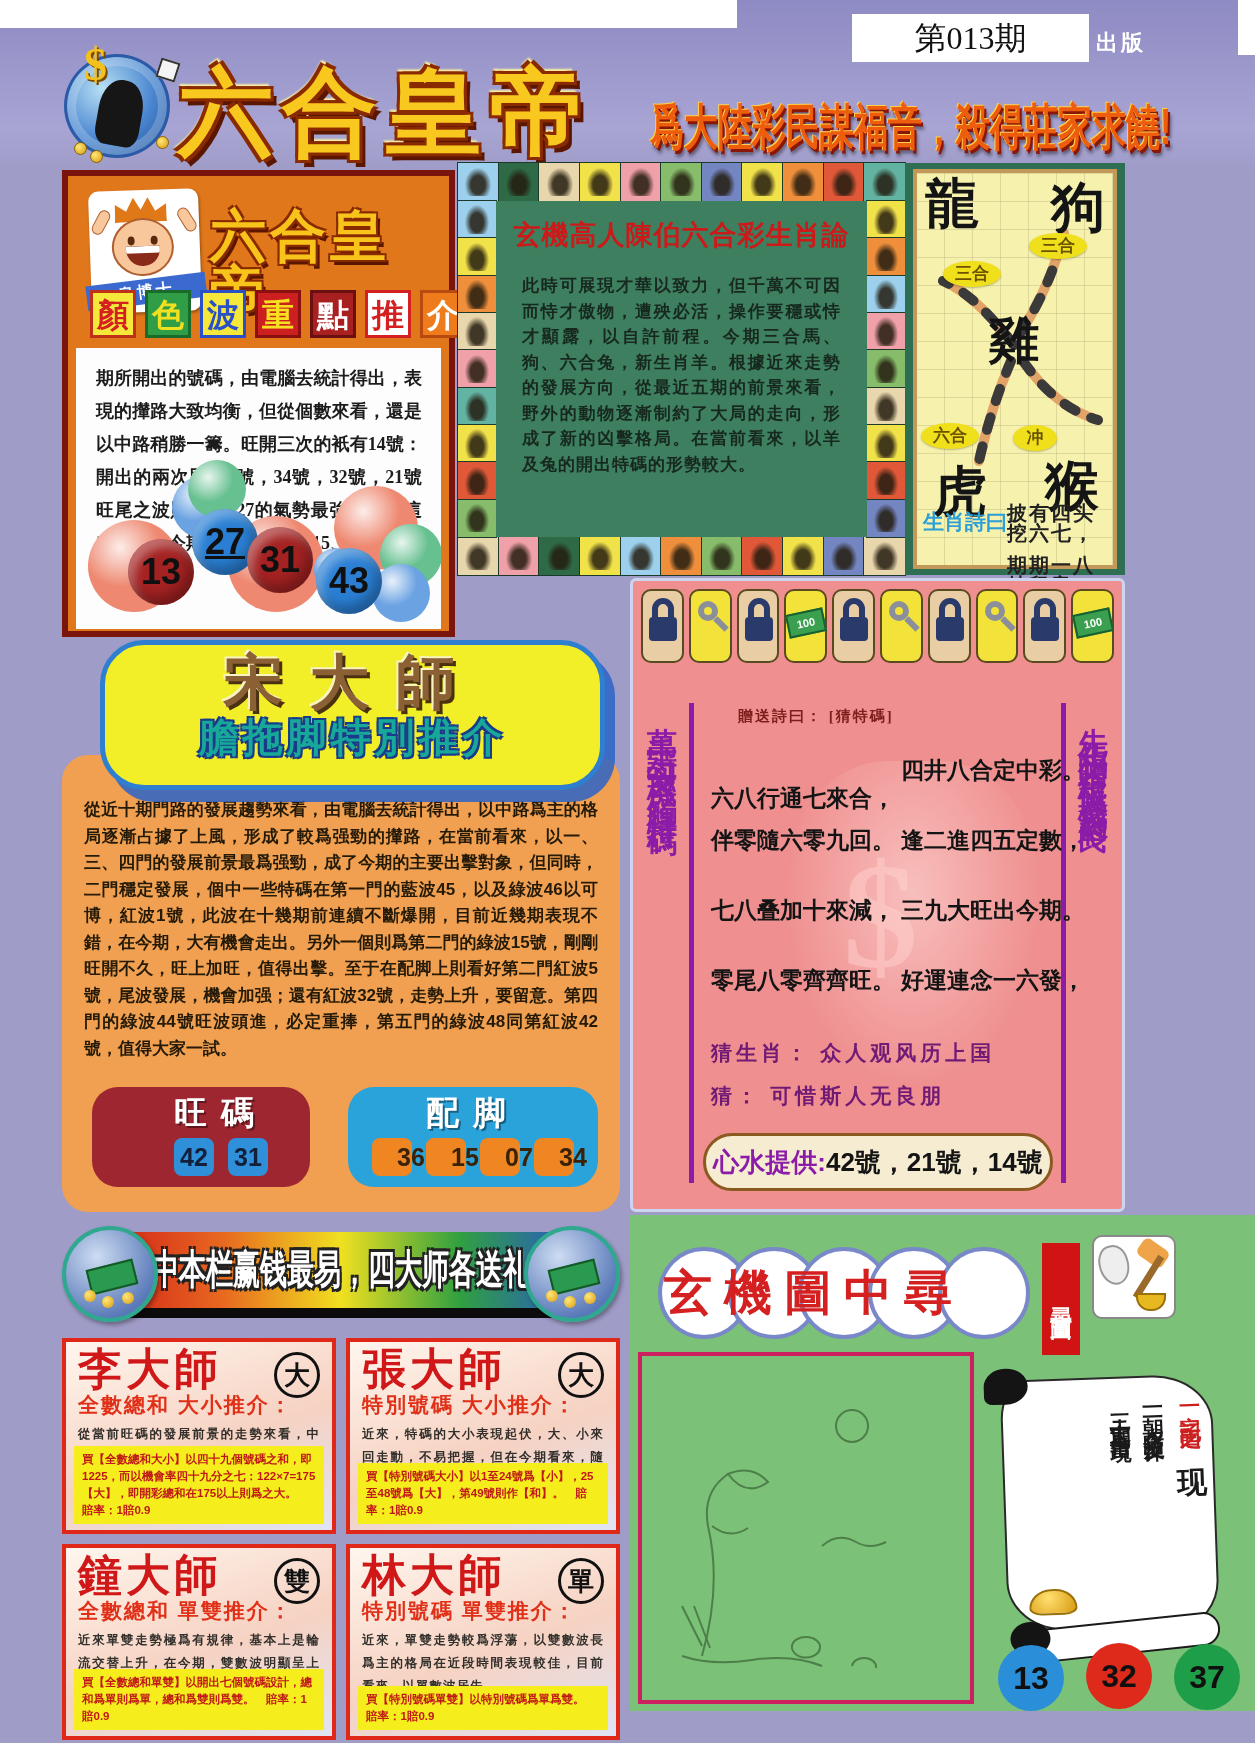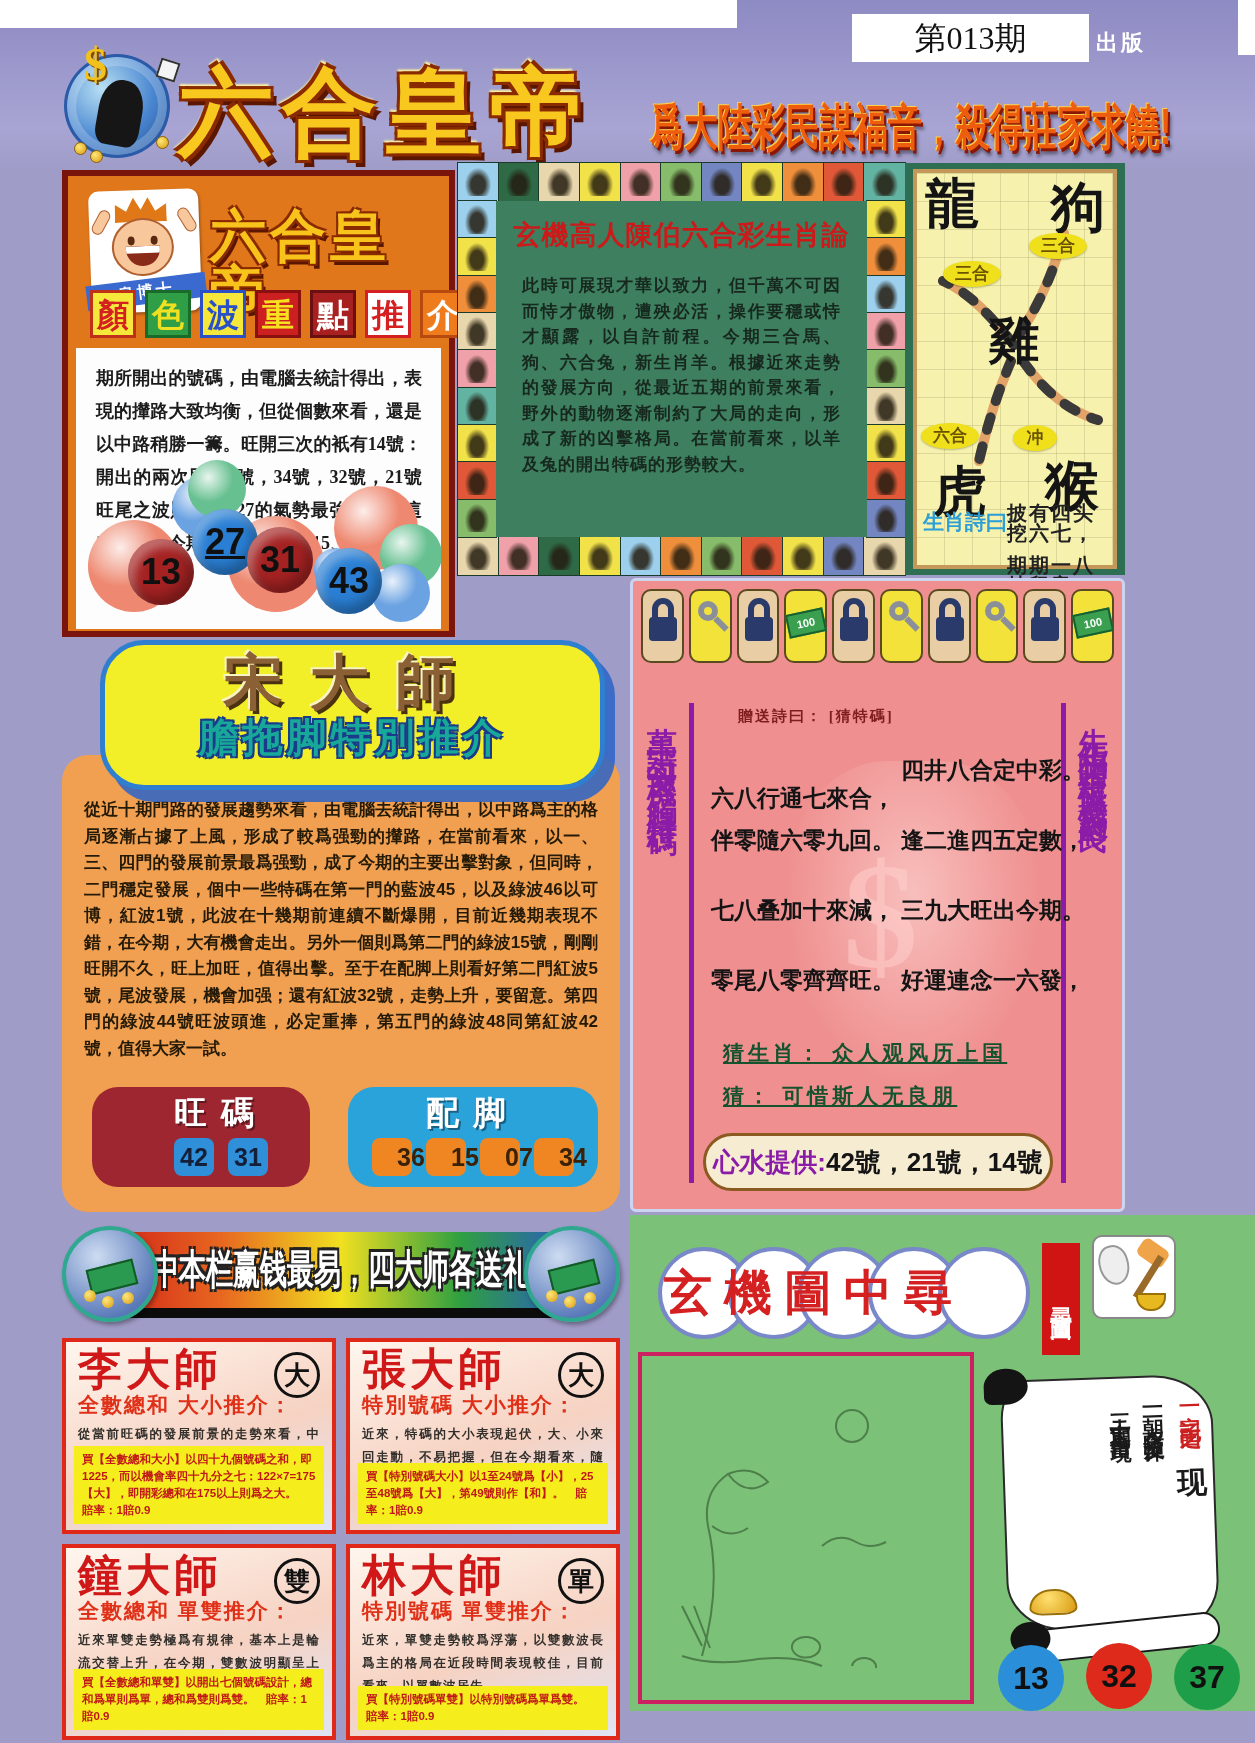--- a/index.html
+++ b/index.html
@@ -104,21 +104,21 @@
   .k-stem { position:absolute; left:22px; top:30px; width:16px; height:6px; background:#8a8f9a; transform:rotate(45deg); }
   .b-rect { position:absolute; left:1px; top:20px; width:38px; height:24px; background:#3aa050; border:2px solid #186030; transform:rotate(-12deg);
      color:#fff; font:700 11px/20px "Liberation Sans", sans-serif; text-align:center; }
   .zengTitle { position:absolute; left:0; top:30px; width:100%; text-align:center; font:900 54px/1 "Liberation Serif", serif; letter-spacing:3px; color:#3f9f52;
      text-shadow:-2px -2px 0 #155a28,2px -2px 0 #155a28,-2px 2px 0 #155a28,3px 3px 0 #0c3a18,-3px -3px 2px #d8f0d0; }
   .vtext { position:absolute; writing-mode:vertical-rl; font:900 30px/1 "Liberation Serif", serif; color:#8a1ca8; letter-spacing:10px; }
   .vrule { position:absolute; width:5px; background:#8a1ca8; }
   .zg-note { position:absolute; left:105px; top:128px; font:700 15px/1 "Liberation Serif", serif; color:#7f1d1d; letter-spacing:2px; }
   .poemL { position:absolute; left:78px; width:190px; font:900 23px/1 "Liberation Sans", sans-serif; color:#141414; white-space:nowrap; }
   .poemR { position:absolute; left:268px; width:200px; font:900 23px/1 "Liberation Sans", sans-serif; color:#141414; white-space:nowrap; }
-  .guessline { position:absolute; left:90px; font:700 21px/1 "Liberation Serif", serif; color:#14532d; letter-spacing:4px;text-decoration:underline; }
+  .guessline { position:absolute; left:78px; font:700 21px/1 "Liberation Serif", serif; color:#701a75; letter-spacing:4px; }
   .tipsBox { position:absolute; left:70px; top:552px; width:350px; height:58px; background:#f6ecd2; border:3px solid #8a5a20; border-radius:29px;
      text-align:center; font:900 26px/52px "Liberation Sans", sans-serif; }
   .tips-label { color:#8a1ca8; } .tips-val { color:#141414; }
 
   
   .banner { left:62px; top:1220px; width:558px; height:110px; }
   .bannerBar { position:absolute; left:42px; right:42px; top:12px; height:76px; border-radius:12px;
      background:linear-gradient(90deg,#d02018,#e86820,#f0e020,#30a040,#2858c8); box-shadow:8px 10px 0 #0c0c0c;
      display:flex; align-items:center; justify-content:center; }
   .bannerText { font:900 27px/1 "Liberation Sans", sans-serif; color:#fff; transform:scaleY(1.5); white-space:nowrap;

